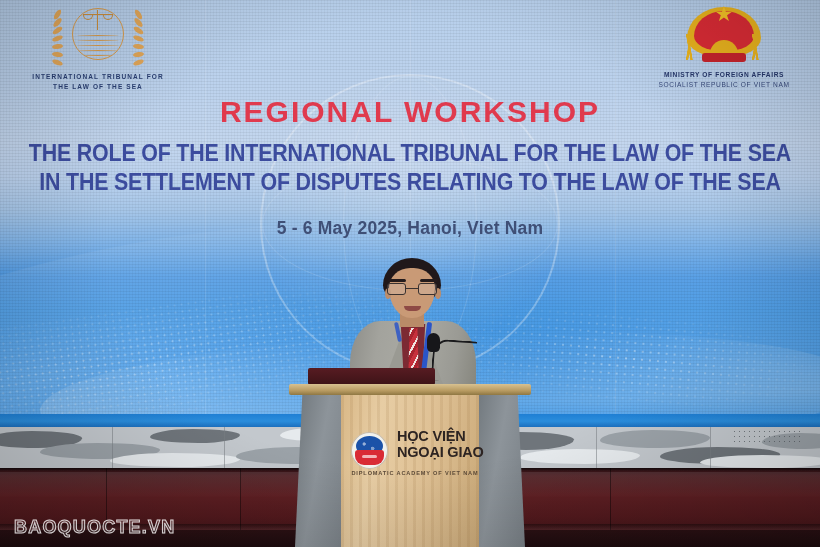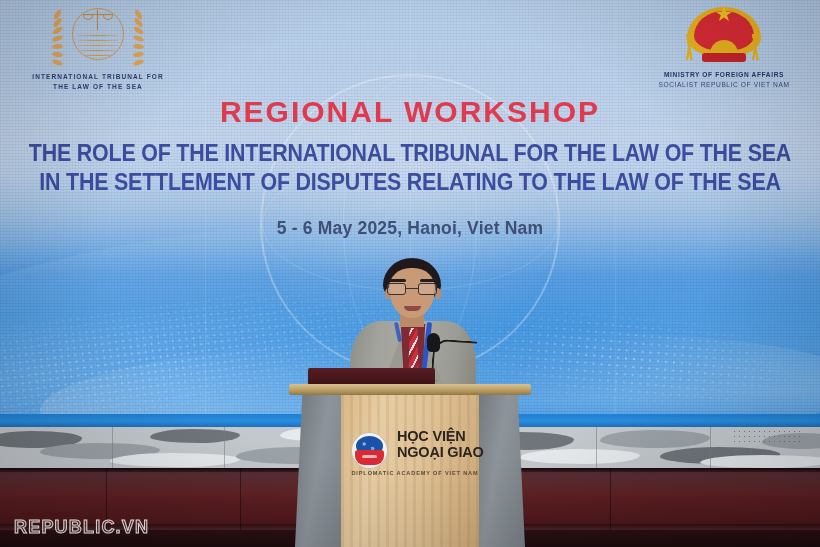--- a/index.html
+++ b/index.html
@@ -548,15 +548,15 @@
       </div>
       <div class="pod-name">
         <div>HỌC VIỆN</div>
         <div>NGOẠI GIAO</div>
       </div>
       <div class="pod-sub">DIPLOMATIC ACADEMY OF VIET NAM</div>
     </div>
   </div>
 
   <div class="vignette"></div>
-  <div id="watermark">REPUBLIC.VN</div>
+  <div id="watermark">BAOQUOCTE.VN</div>
 
 </div>
 
 </body></html>

